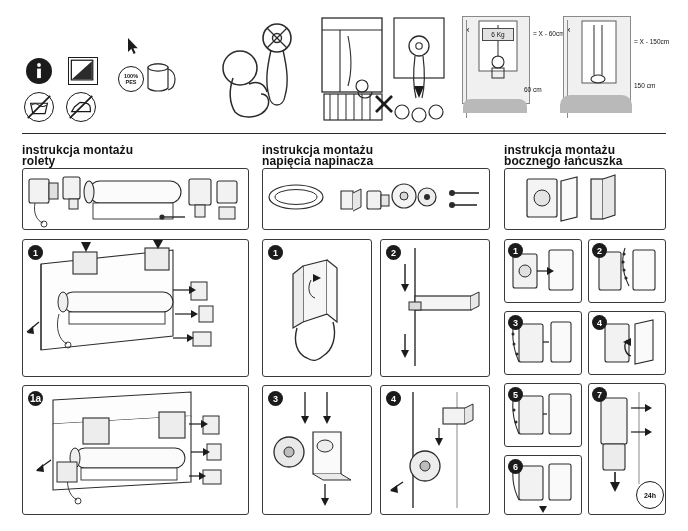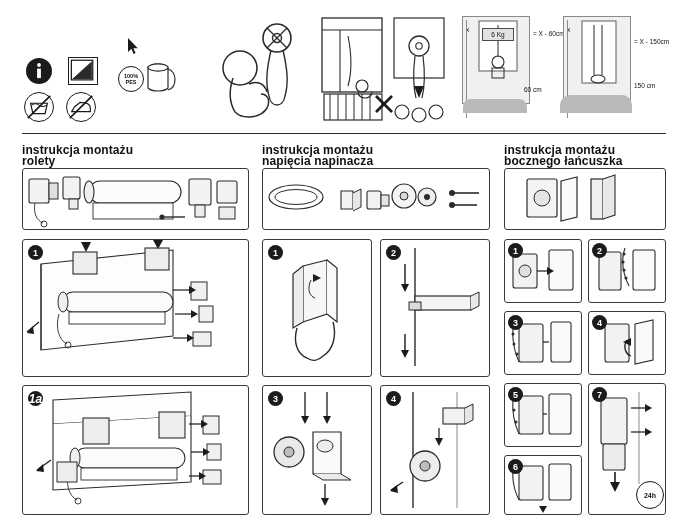--- a/index.html
+++ b/index.html
@@ -42,21 +42,21 @@
     border-radius: 50%;
     background: #1b1b1b;
     color: #fff;
     font-size: 9px;
     font-weight: bold;
     display: flex;
     align-items: center;
     justify-content: center;
     box-sizing: border-box;
   }
-  .step-badge.small { font-size: 12px; font-style: italic; }
+  .step-badge.small { font-size: 10px; }
 
   
   #logo {
     position: absolute;
     left: 26px; top: 18px;
     width: 140px; height: 34px;
   }
   #logo .word {
     position: absolute;
     left: 0; top: 0;

